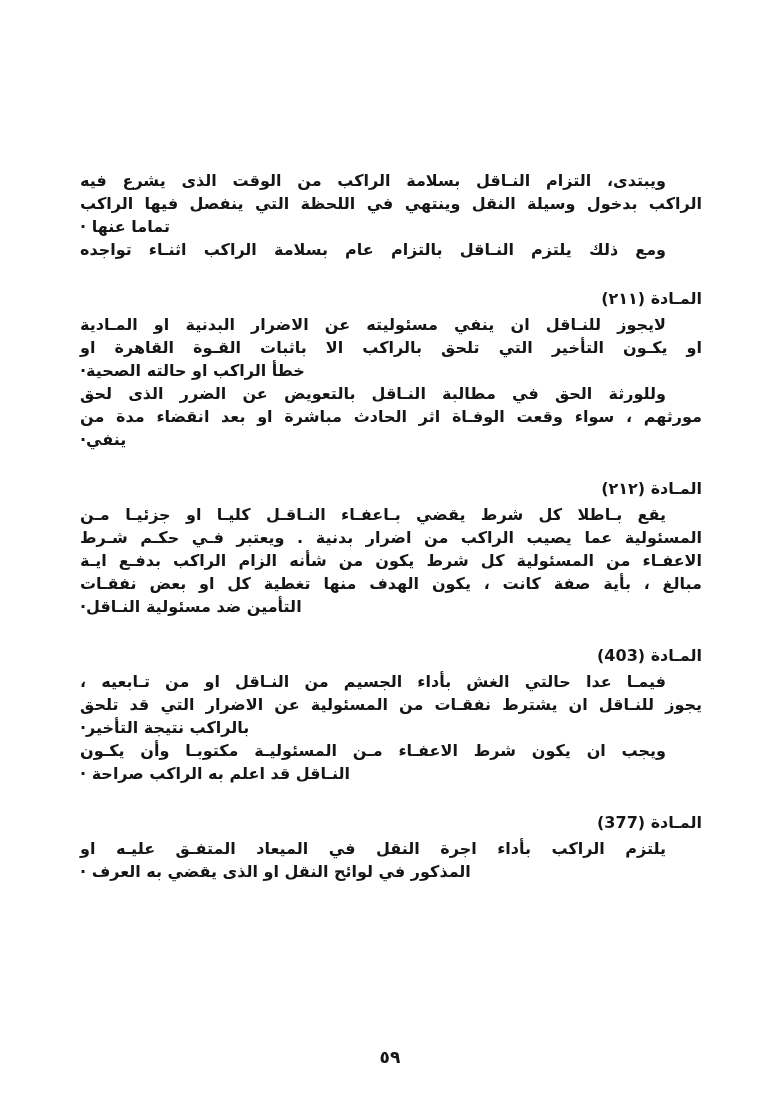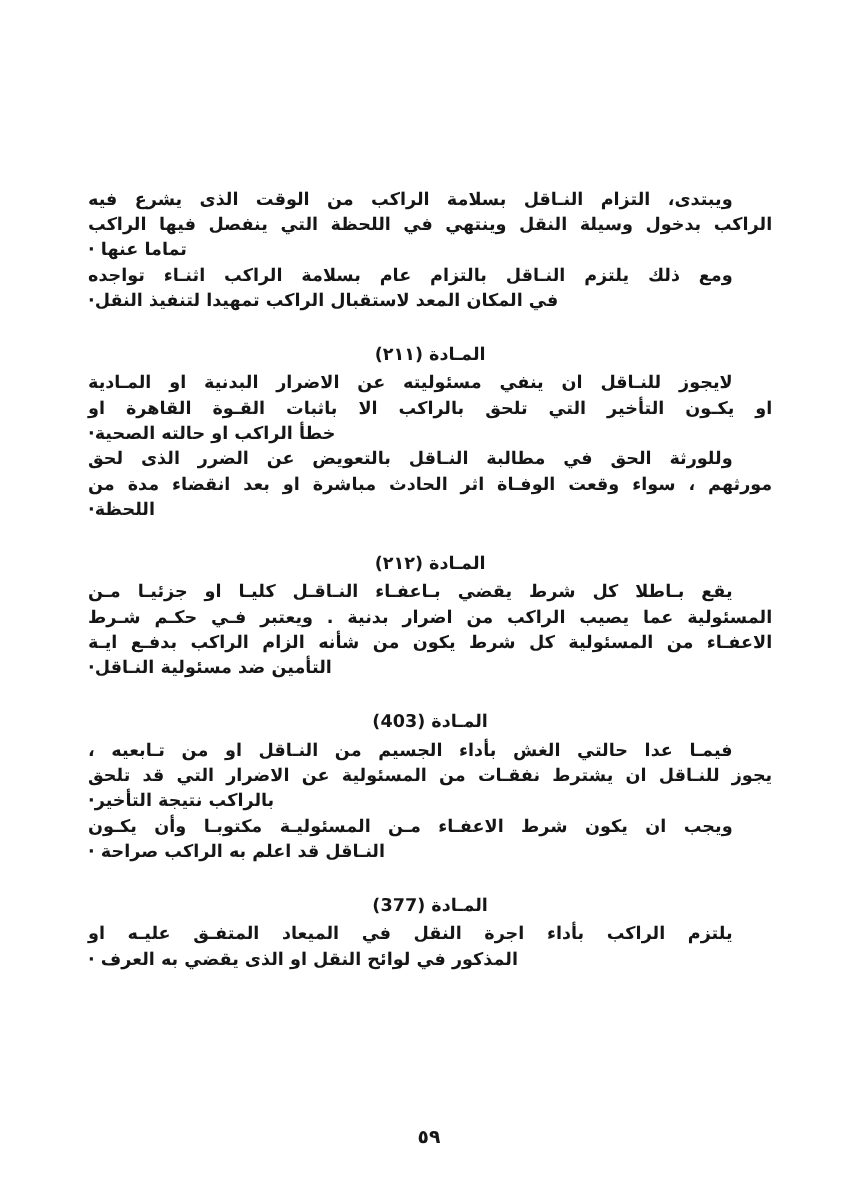--- a/index.html
+++ b/index.html
@@ -34,28 +34,27 @@
     min-height: 23px;
   }
   .line.just {
     text-align: justify;
     text-align-last: justify;
   }
   .line.first {
     padding-right: 36px;
   }
   .article-heading {
-    text-align: center;
     margin-top: 26px;
     margin-bottom: 3px;
     letter-spacing: 0.5px;
   }
   .page-number {
     position: absolute;
-    top: 1024px;
+    top: 1047px;
     left: 0;
     width: 100%;
     text-align: center;
     font-size: 17px;
     direction: rtl;
   }
 </style>
 </head>
 <body>
 
@@ -64,43 +63,43 @@
   <div class="text-block">
 
     <div class="paragraph">
       <div class="line just first">ويبتدى، التزام النـاقل بسلامة الراكب من الوقت الذى يشرع فيه</div>
       <div class="line just">الراكب بدخول وسيلة النقل وينتهي في اللحظة التي ينفصل فيها الراكب</div>
       <div class="line">تماما عنها ·</div>
     </div>
 
     <div class="paragraph">
       <div class="line just first">ومع ذلك يلتزم النـاقل بالتزام عام بسلامة الراكب اثنـاء تواجده</div>
-      <div class="line">في المكان المعد لاستقبال الراكب تمهيدا لتنفيذ النقل·</div>
     </div>
 
     <div class="article-heading">المـادة (٢١١)</div>
 
     <div class="paragraph">
       <div class="line just first">لايجوز للنـاقل ان ينفي مسئوليته عن الاضرار البدنية او المـادية</div>
       <div class="line just">او يكـون التأخير التي تلحق بالراكب الا باثبات القـوة القاهرة او</div>
       <div class="line">خطأ الراكب او حالته الصحية·</div>
     </div>
 
     <div class="paragraph">
       <div class="line just first">وللورثة الحق في مطالبة النـاقل بالتعويض عن الضرر الذى لحق</div>
       <div class="line just">مورثهم ، سواء وقعت الوفـاة اثر الحادث مباشرة او بعد انقضاء مدة من</div>
-      <div class="line">اللحظة·</div>
+      <div class="line">ينفي·</div>
     </div>
 
     <div class="article-heading">المـادة (٢١٢)</div>
 
     <div class="paragraph">
       <div class="line just first">يقع بـاطلا كل شرط يقضي بـاعفـاء النـاقـل كليـا او جزئيـا مـن</div>
       <div class="line just">المسئولية عما يصيب الراكب من اضرار بدنية . ويعتبر فـي حكـم شـرط</div>
       <div class="line just">الاعفـاء من المسئولية كل شرط يكون من شأنه الزام الراكب بدفـع ايـة</div>
+      <div class="line just">مبالغ ، بأية صفة كانت ، يكون الهدف منها تغطية كل او بعض نفقـات</div>
       <div class="line">التأمين ضد مسئولية النـاقل·</div>
     </div>
 
     <div class="article-heading">المـادة (403)</div>
 
     <div class="paragraph">
       <div class="line just first">فيمـا عدا حالتي الغش بأداء الجسيم من النـاقل او من تـابعيه ،</div>
       <div class="line just">يجوز للنـاقل ان يشترط نفقـات من المسئولية عن الاضرار التي قد تلحق</div>
       <div class="line">بالراكب نتيجة التأخير·</div>
     </div>

